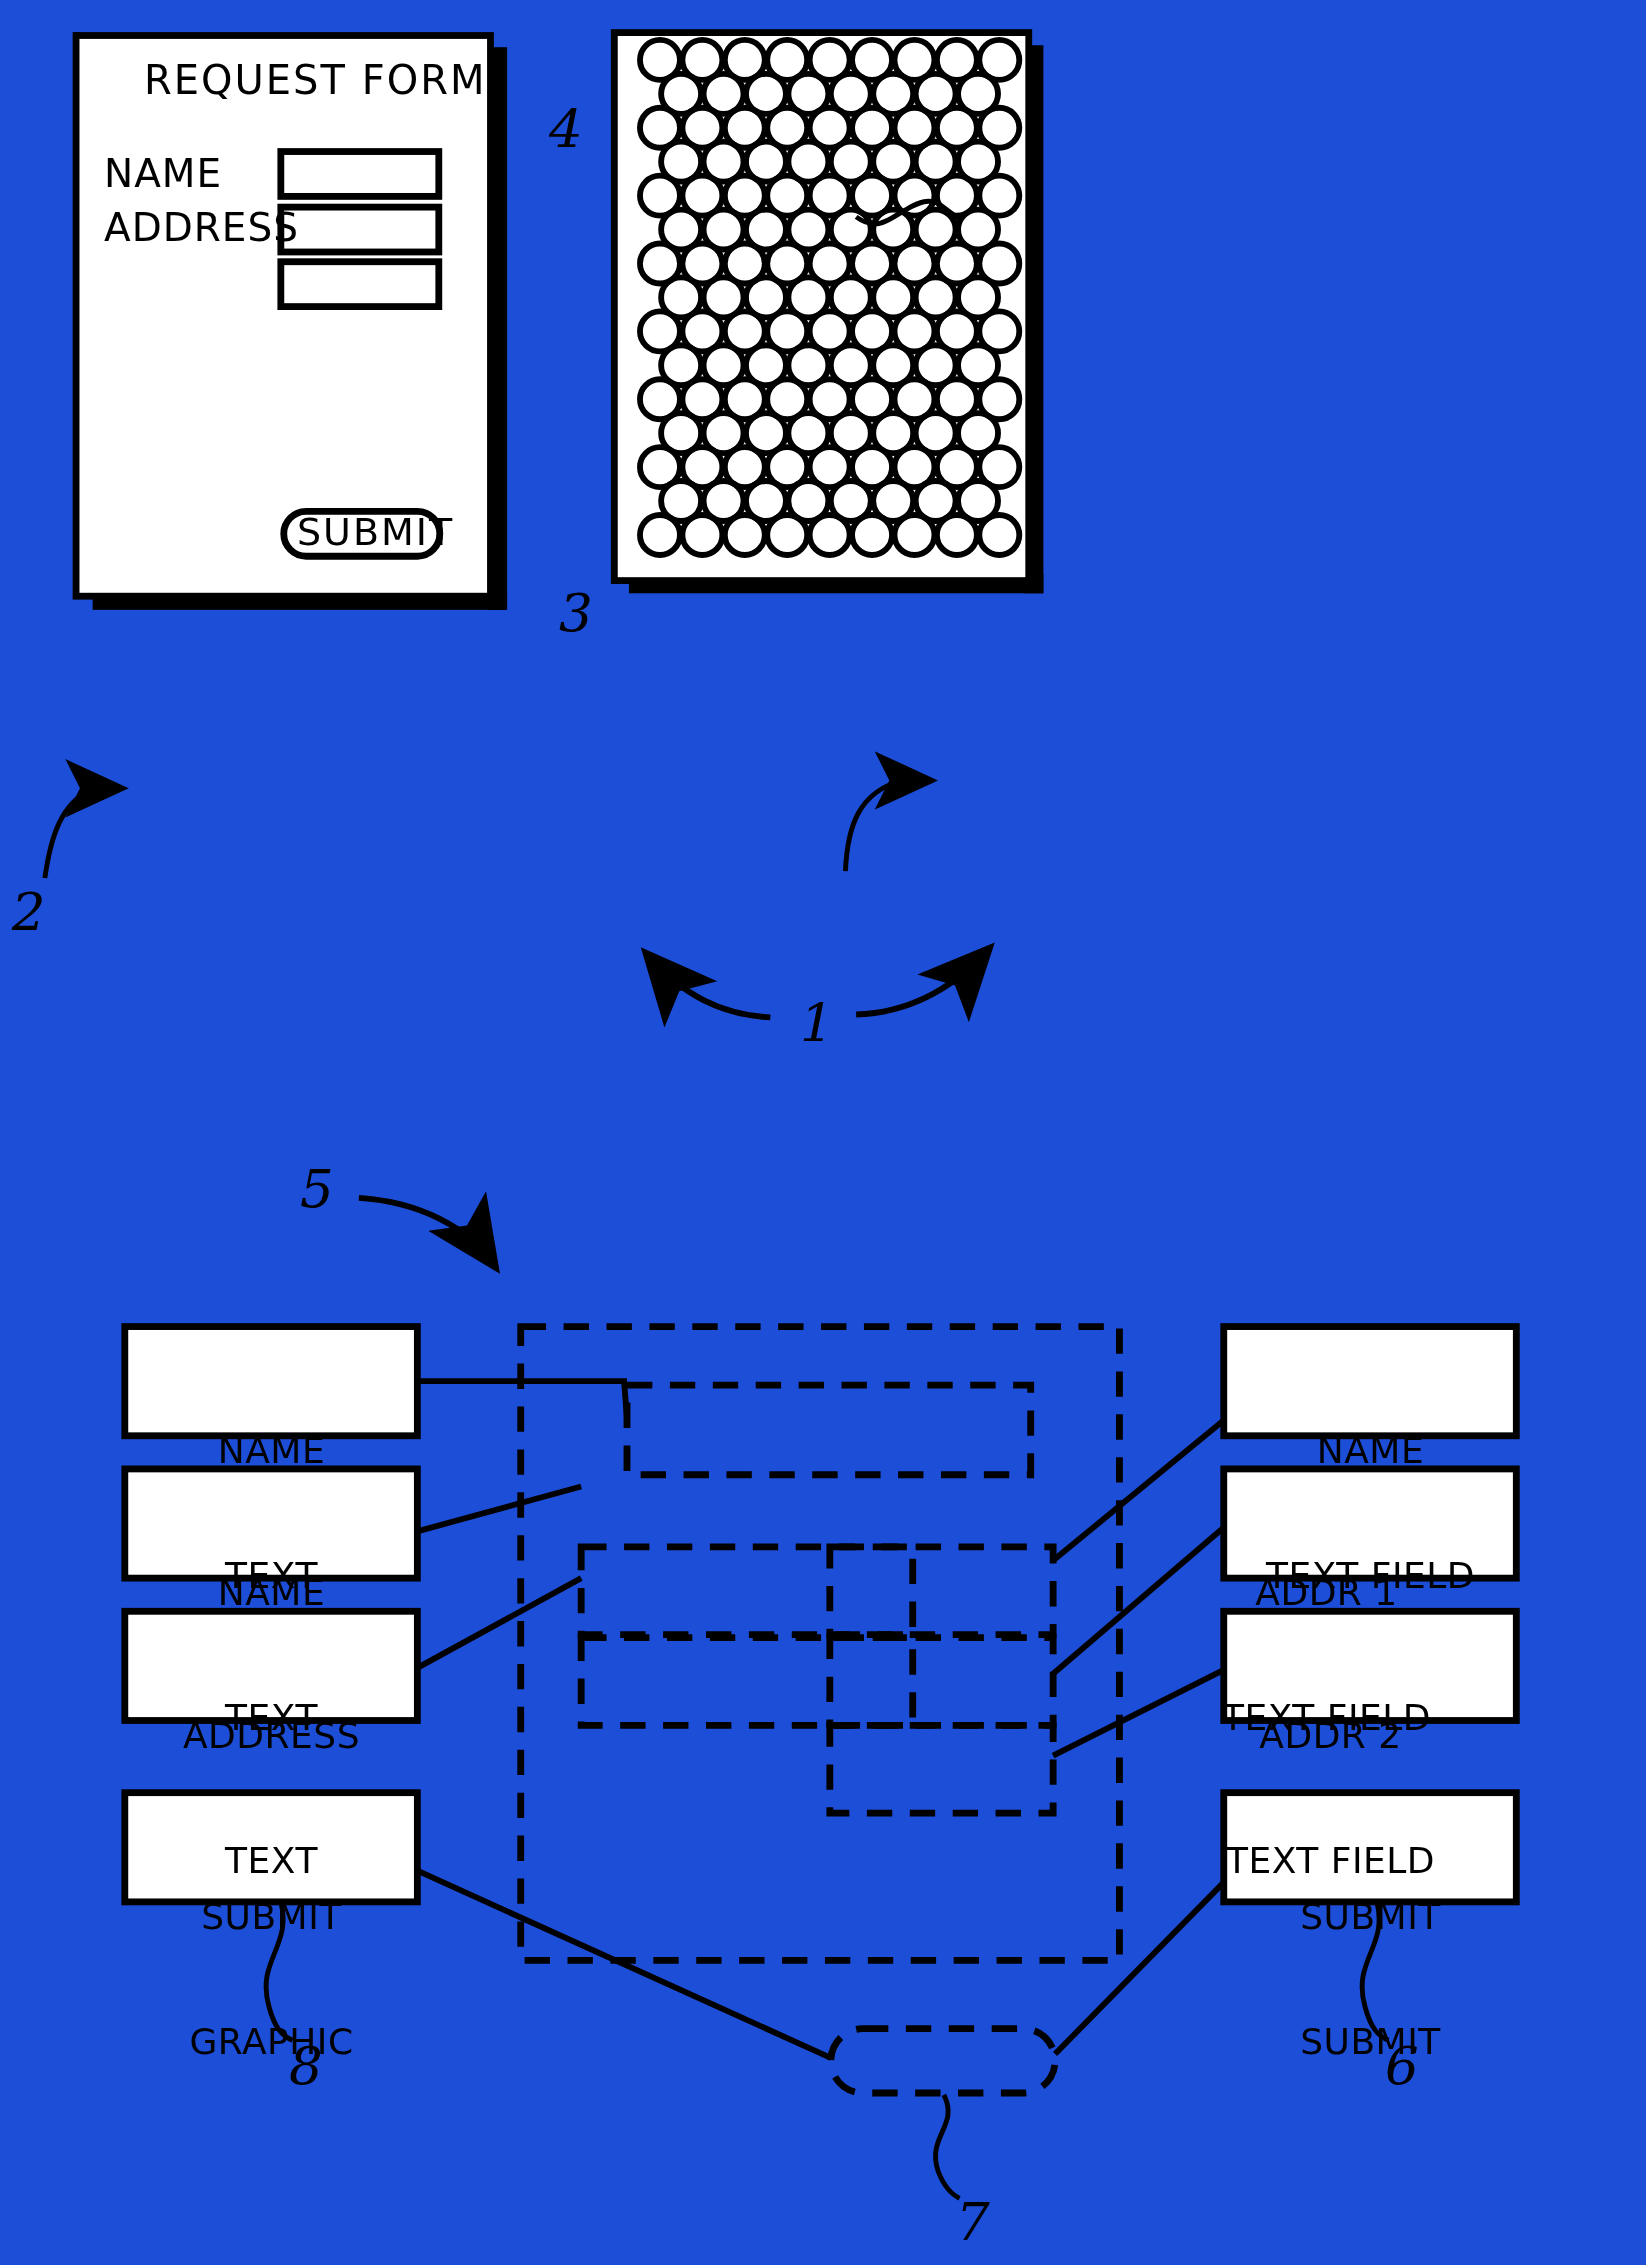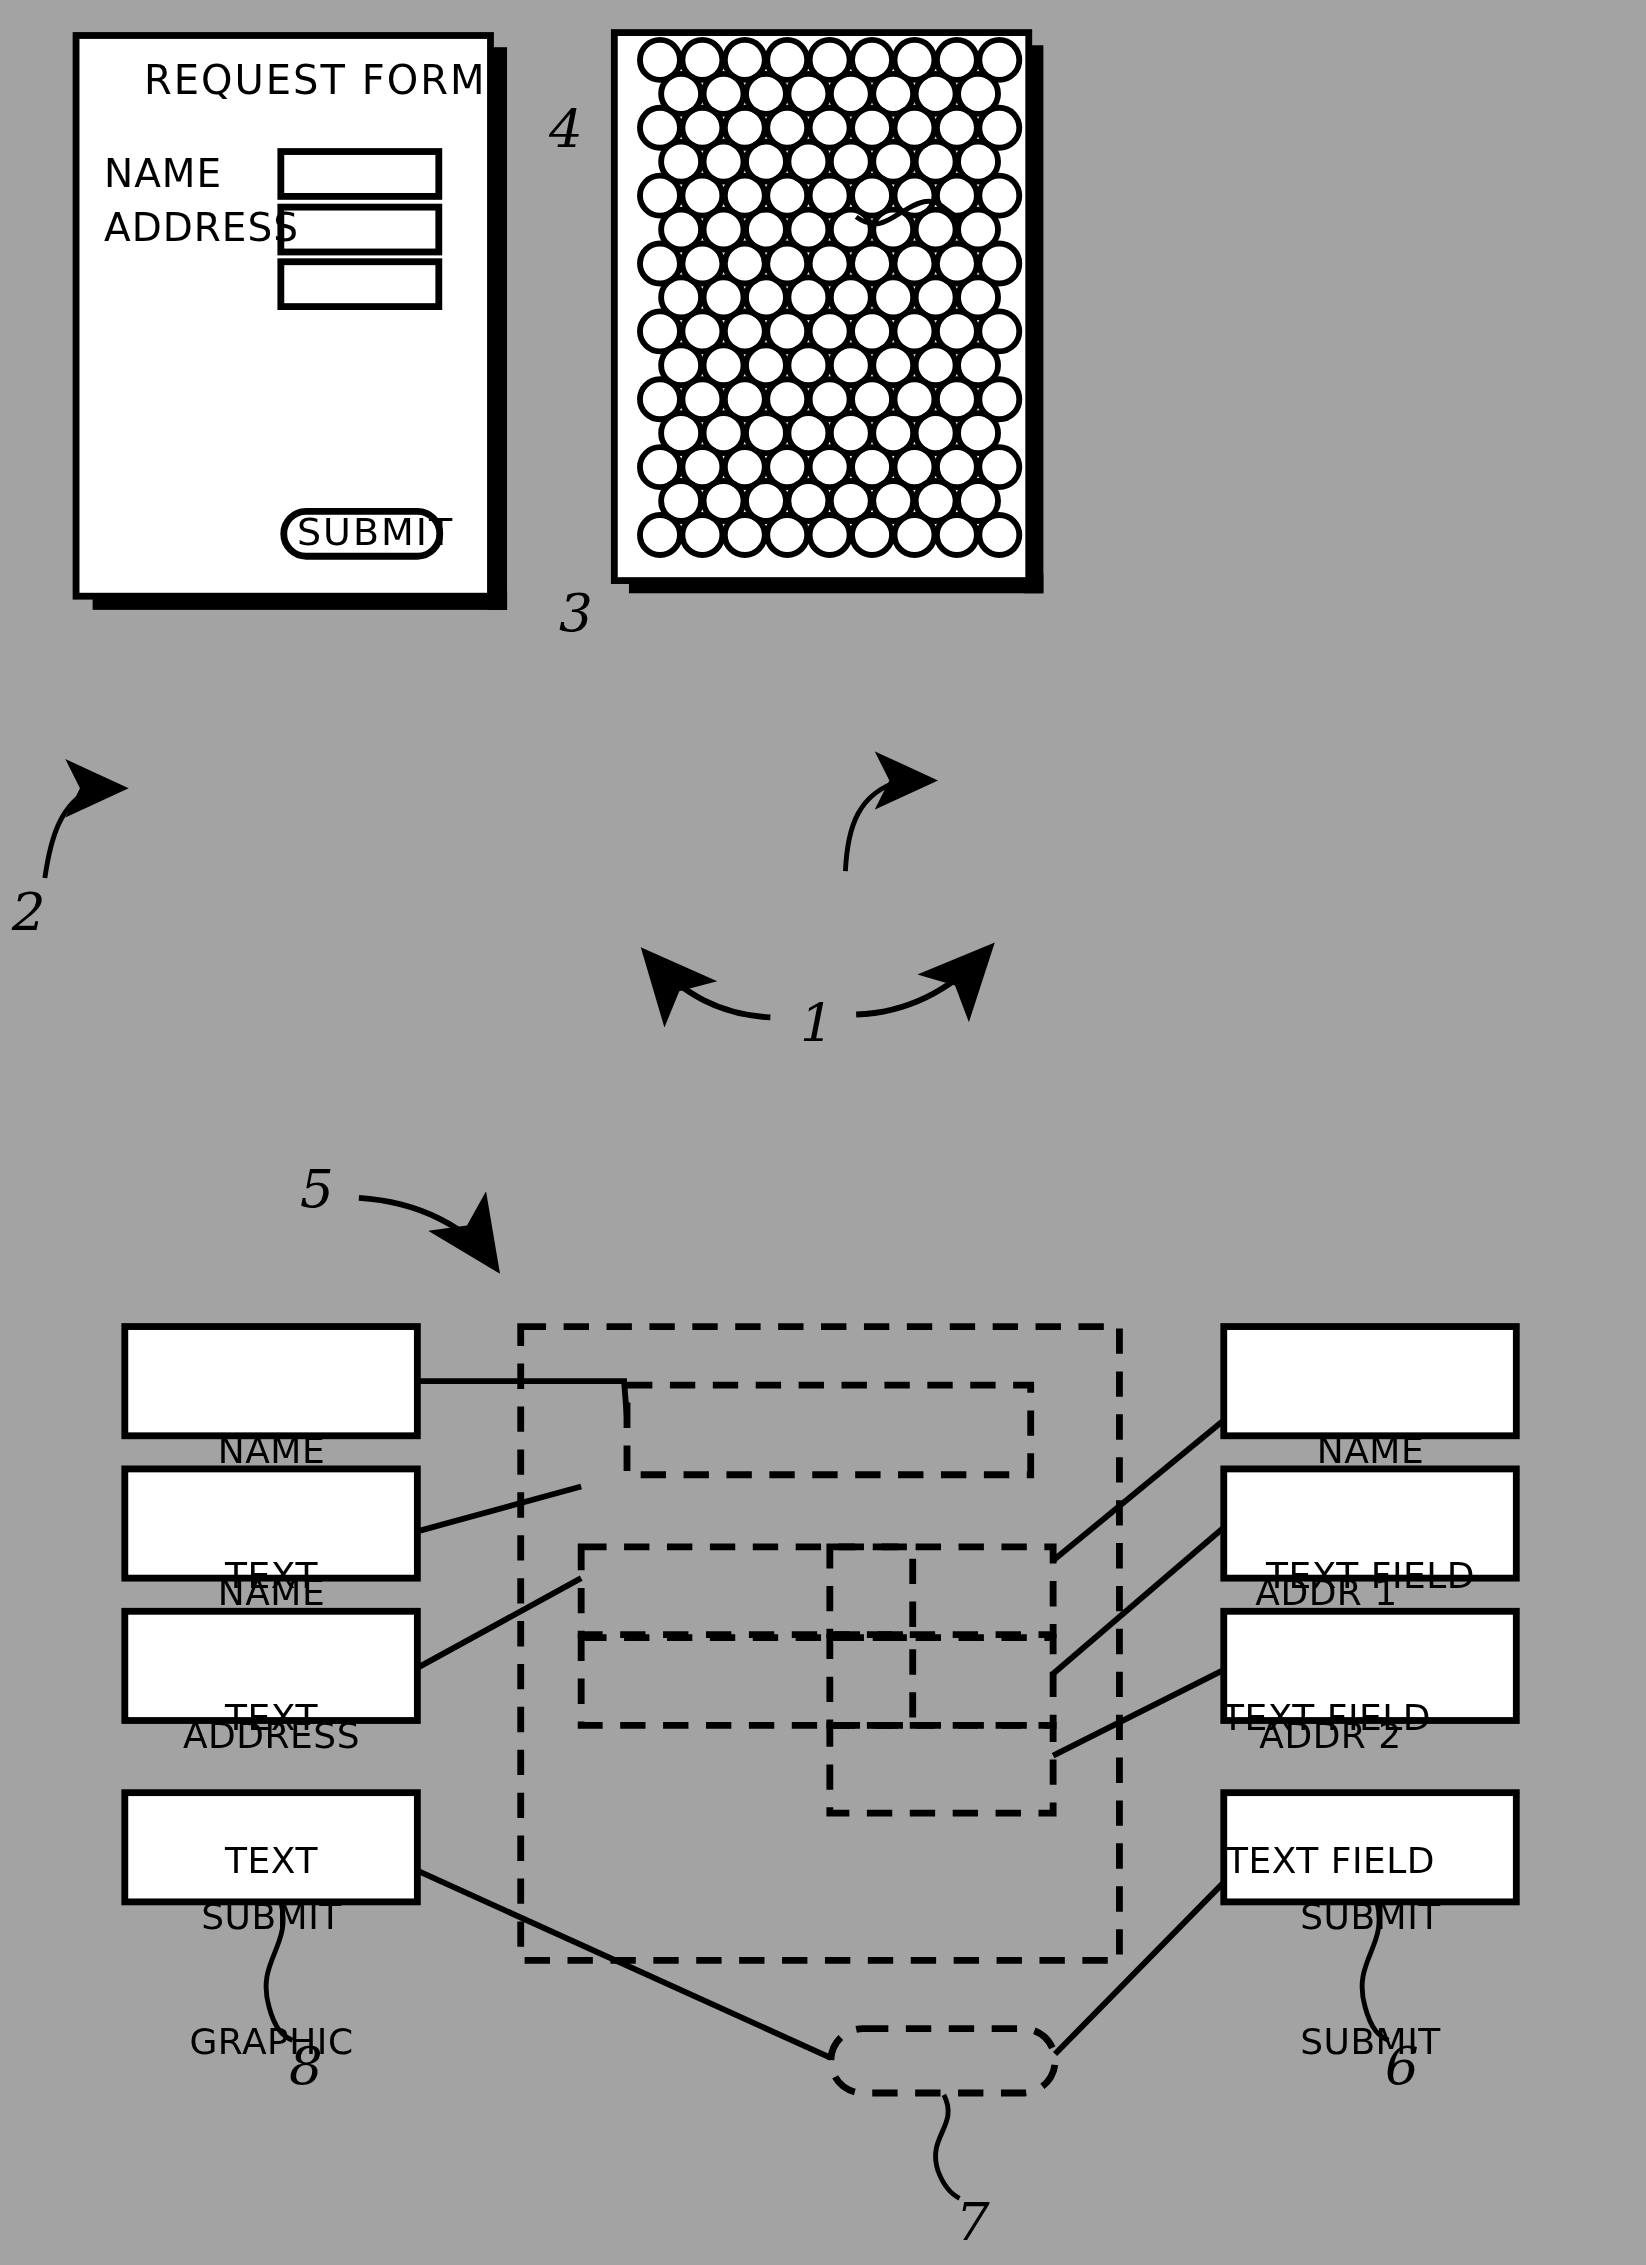--- a/index.html
+++ b/index.html
@@ -1,17 +1,17 @@
 <!DOCTYPE html>
 <html><head>
 <meta charset="utf-8">
 <style>
   html,body{margin:0;padding:0;background:#ffffff;}
   body{width:1646px;height:2266px;font-family:"Liberation Sans",sans-serif;color:#000;}
-  #stage{position:relative;width:1646px;height:2266px;overflow:hidden;background:#a3a3a3;}
+  #stage{position:relative;width:1646px;height:2266px;overflow:hidden;background:#1d4ed8;}
   svg#art{position:absolute;left:0;top:0;width:1646px;height:2266px;}
   .txt{position:absolute;white-space:pre;line-height:1.05;}
 
   
   .eng{font-family:"DejaVu Sans",sans-serif;font-weight:400;letter-spacing:1px;}
   
   .refnum{font-family:"DejaVu Serif",serif;font-style:italic;font-weight:400;}
 
   .title-text{font-size:40px;letter-spacing:2px;}
   .label-text{font-size:39px;letter-spacing:1px;}

